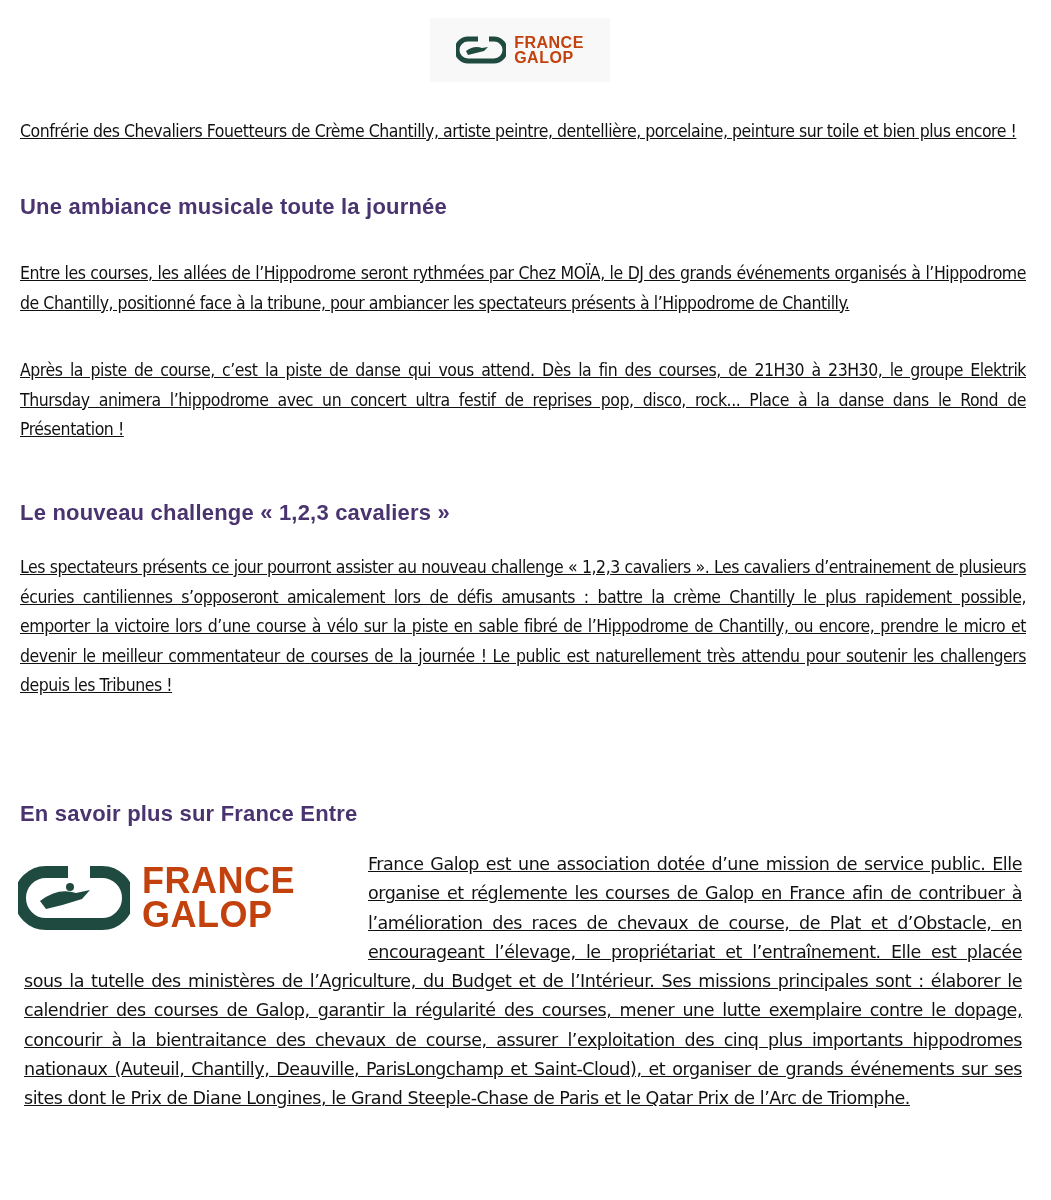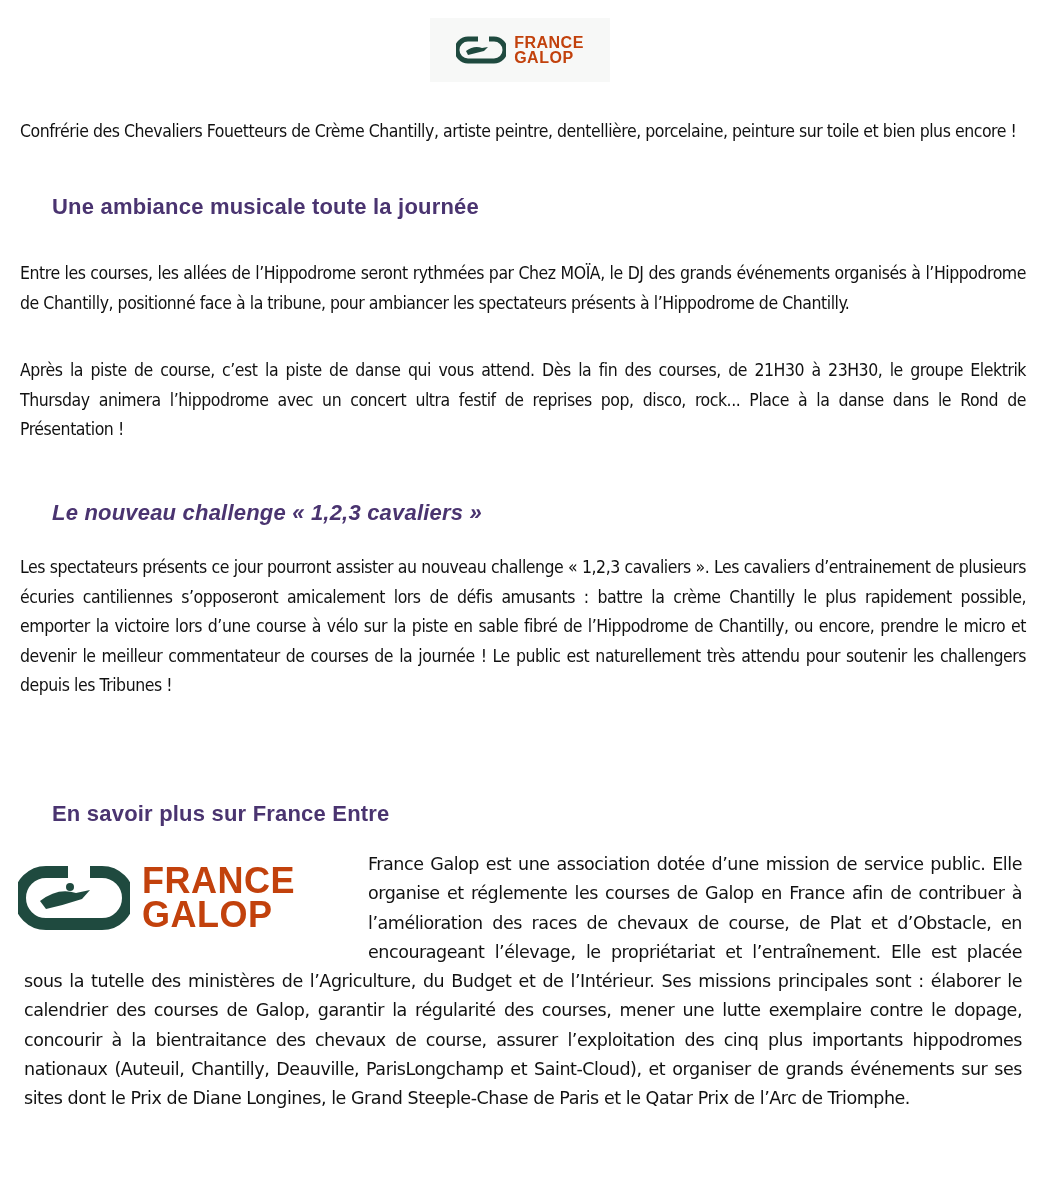--- a/index.html
+++ b/index.html
@@ -5,22 +5,22 @@
   html, body { margin:0; padding:0; background:#ffffff; }
   body { width:1051px; height:1200px; position:relative; overflow:hidden;
          font-family:"DejaVu Sans Condensed","DejaVu Sans", sans-serif; color:#111; }
   .logo-top { position:absolute; left:430px; top:18px; width:180px; height:64px; background:#f7f8f7;
               display:flex; align-items:center; justify-content:center; gap:8px; }
   .logo-text { font-family:"Liberation Sans", sans-serif; font-weight:bold; color:#c2410c; line-height:0.95; letter-spacing:0.5px; }
   .logo-top .logo-text { font-size:16px; }
   .para { position:absolute; left:20px; width:1006px; font-size:19.5px; line-height:29.5px;
           font-stretch:condensed; text-align:justify; transform-origin:left top; }
   .h { position:absolute; left:20px; font-family:"Liberation Sans", sans-serif; font-weight:bold;
-       font-size:22px; color:#4a3470; letter-spacing:0.2px;margin-left:32px; }
-  .cond { font-family:"DejaVu Sans", sans-serif; font-size:17.5px; letter-spacing:-0.45px; word-spacing:0px; }
+       font-size:22px; color:#4a3470; letter-spacing:0.2px; }
+  .cond { font-family:"DejaVu Sans", sans-serif; font-size:17.5px; letter-spacing:-0.45px; word-spacing:0px;text-decoration:underline; }
   .logo-big { position:absolute; left:18px; top:848px; width:330px; height:100px; display:flex; align-items:center; gap:12px; }
   .logo-big .logo-text { font-size:36px; }
   .about { position:absolute; left:20px; top:846px; width:1006px; }
   .about .float { float:left; width:348px; height:118px; }
   .about p { margin:4px; text-align:justify; line-height:29.3px; }
 </style>
 </head>
 <body>
 
 <div class="logo-top">
@@ -34,21 +34,21 @@
   </div>
 </div>
 
 <div class="para cond" style="top:117px;">Confrérie des Chevaliers Fouetteurs de Crème Chantilly, artiste peintre, dentellière, porcelaine, peinture sur toile et bien plus encore !</div>
 
 <div class="h" style="top:194px;">Une ambiance musicale toute la journée</div>
 
 <div class="para cond" style="top:259px;">Entre les courses, les allées de l’Hippodrome seront rythmées par Chez MOÏA, le DJ des grands événements organisés à l’Hippodrome de Chantilly, positionné face à la tribune, pour ambiancer les spectateurs présents à l’Hippodrome de Chantilly.</div>
 <div class="para cond" style="top:356px;">Après la piste de course, c’est la piste de danse qui vous attend. Dès la fin des courses, de 21H30 à 23H30, le groupe Elektrik Thursday animera l’hippodrome avec un concert ultra festif de reprises pop, disco, rock... Place à la danse dans le Rond de Présentation !</div>
 
-<div class="h" style="top:500px;font-style:italic;">Le nouveau challenge « 1,2,3 cavaliers »</div>
+<div class="h" style="top:500px;">Le nouveau challenge « 1,2,3 cavaliers »</div>
 
 <div class="para cond" style="top:553px;">Les spectateurs présents ce jour pourront assister au nouveau challenge « 1,2,3 cavaliers ». Les cavaliers d’entrainement de plusieurs écuries cantiliennes s’opposeront amicalement lors de défis amusants : battre la crème Chantilly le plus rapidement possible, emporter la victoire lors d’une course à vélo sur la piste en sable fibré de l’Hippodrome de Chantilly, ou encore, prendre le micro et devenir le meilleur commentateur de courses de la journée ! Le public est naturellement très attendu pour soutenir les challengers depuis les Tribunes !</div>
 
 <div class="h" style="top:801px;">En savoir plus sur France Entre</div>
 
 <div class="about cond">
   <div class="float"></div>
   <p>France Galop est une association dotée d’une mission de service public. Elle organise et réglemente les courses de Galop en France afin de contribuer à l’amélioration des races de chevaux de course, de Plat et d’Obstacle, en encourageant l’élevage, le propriétariat et l’entraînement. Elle est placée sous la tutelle des ministères de l’Agriculture, du Budget et de l’Intérieur. Ses missions principales sont : élaborer le calendrier des courses de Galop, garantir la régularité des courses, mener une lutte exemplaire contre le dopage, concourir à la bientraitance des chevaux de course, assurer l’exploitation des cinq plus importants hippodromes nationaux (Auteuil, Chantilly, Deauville, ParisLongchamp et Saint-Cloud), et organiser de grands événements sur ses sites dont le Prix de Diane Longines, le Grand Steeple-Chase de Paris et le Qatar Prix de l’Arc de Triomphe.</p>
 </div>
 

